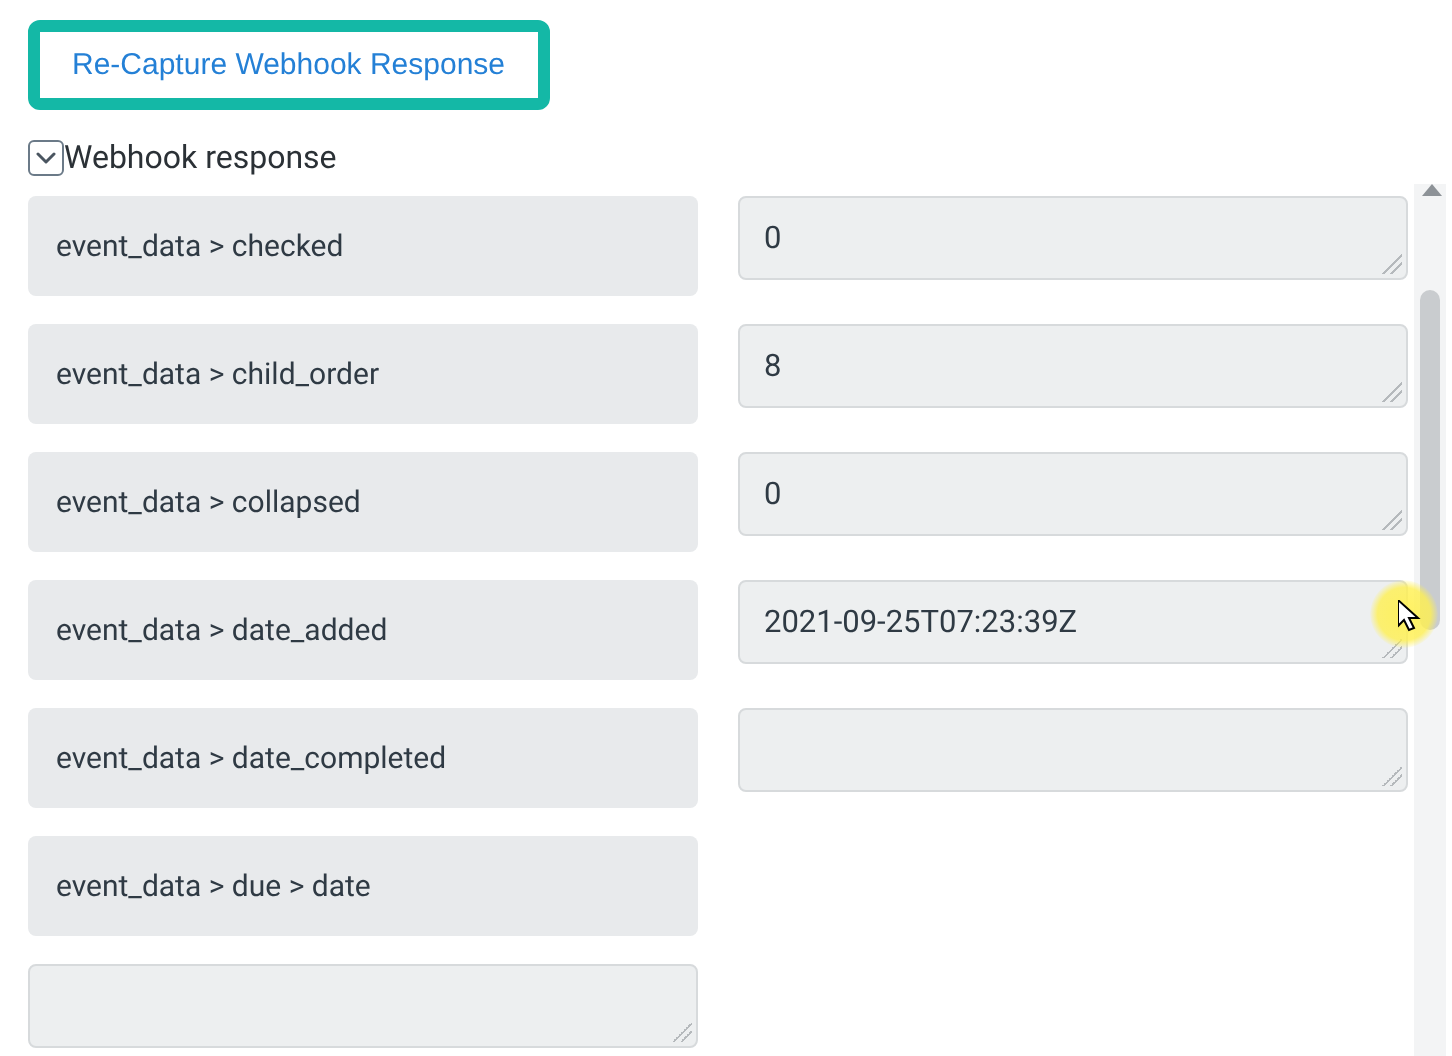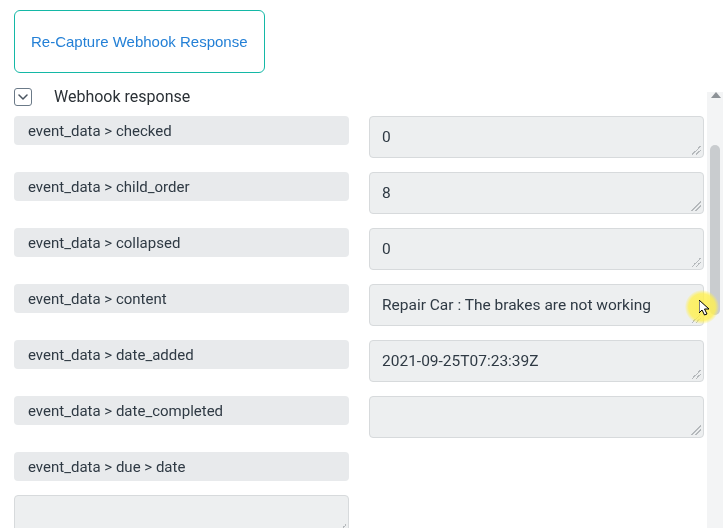--- a/index.html
+++ b/index.html
@@ -9,32 +9,32 @@
       width: 726px;
       height: 528px;
       overflow: hidden;
       position: relative;
       font-size: 15px;
       color: #333;
     }
     .recapture-btn {
       display: inline-block;
       margin: 10px 0 14px 14px;
-      padding: 22px 16px;
-      border: 1px solid #14b8a6;
+      padding: 8px 16px;
+      border: 6px solid #14b8a6;
       border-radius: 6px;
       background: transparent;
       color: #2480d6;
       font-size: 15px;
       cursor: pointer;
     }
     .section-header {
       display: flex;
       align-items: center;
-      gap: 22px;
+      gap: 0;
       margin: 0 0 10px 14px;
     }
     .toggle-box {
       width: 18px;
       height: 18px;
       border: 1px solid #6b7a88;
       border-radius: 3px;
       display: flex;
       align-items: center;
       justify-content: center;
@@ -52,21 +52,21 @@
       display: flex;
       flex-direction: column;
       gap: 14px;
     }
     .row {
       display: flex;
       gap: 20px;
     }
     .key-box {
       width: 335px;
-      height: 29px;
+      height: 50px;
       background: #e8eaec;
       border-radius: 4px;
       padding: 0 14px;
       display: flex;
       align-items: center;
       color: #2f3a44;
       font-size: 15px;
     }
     .val-box {
       width: 335px;
@@ -167,24 +167,20 @@
   </div>
   <div class="row">
     <div class="key-box">event_data &gt; child_order</div>
     <div class="val-box">8</div>
   </div>
   <div class="row">
     <div class="key-box">event_data &gt; collapsed</div>
     <div class="val-box">0</div>
   </div>
   <div class="row">
-    <div class="key-box">event_data &gt; content</div>
-    <div class="val-box">Repair Car : The brakes are not working</div>
-  </div>
-  <div class="row">
     <div class="key-box">event_data &gt; date_added</div>
     <div class="val-box">2021-09-25T07:23:39Z</div>
   </div>
   <div class="row">
     <div class="key-box">event_data &gt; date_completed</div>
     <div class="val-box"></div>
   </div>
   <div class="row">
     <div class="key-box">event_data &gt; due &gt; date</div>
   </div>

